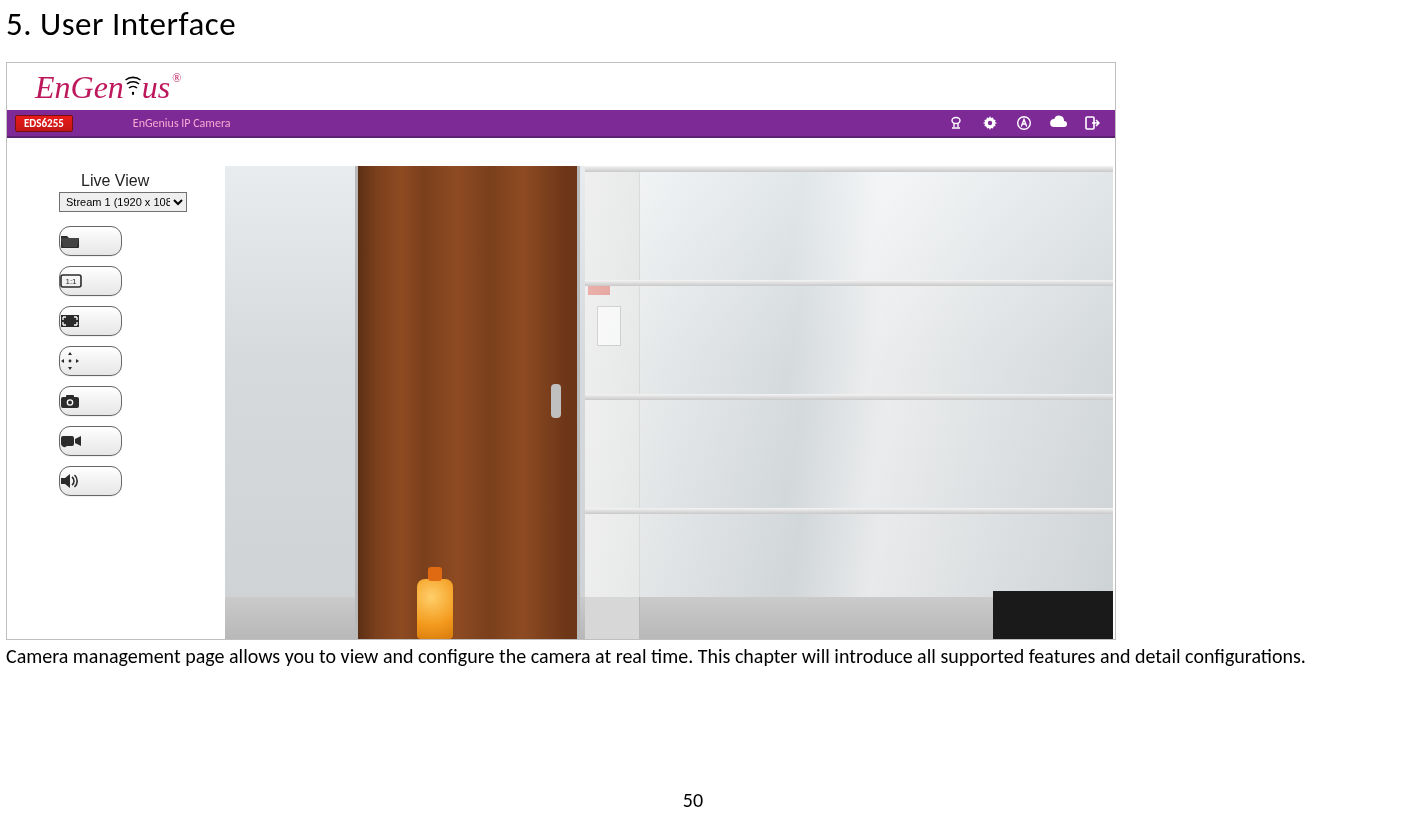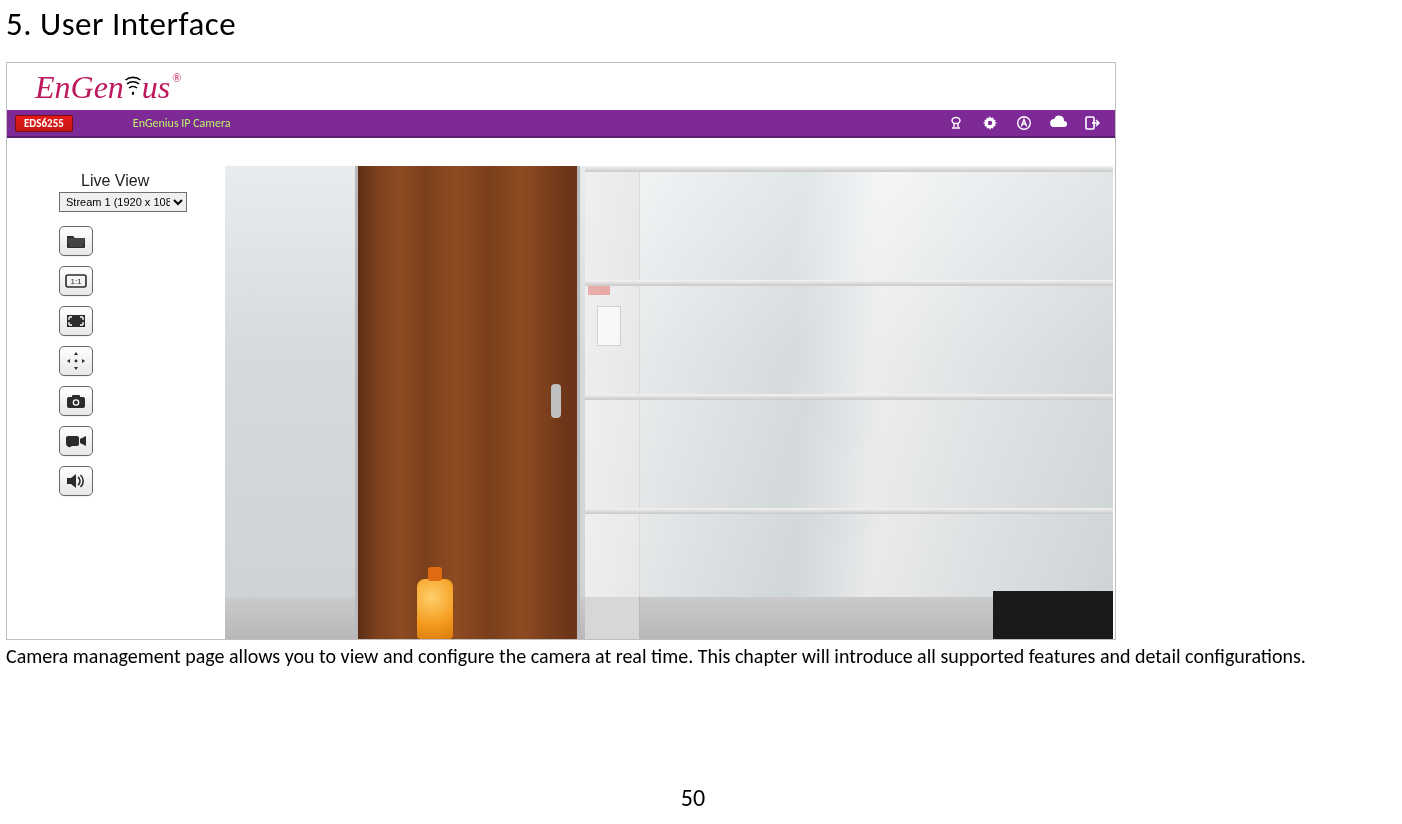--- a/index.html
+++ b/index.html
@@ -62,21 +62,21 @@
     border: 1px solid #7a0f0f;
     border-radius: 2px;
     padding: 1px 8px;
     font-weight: 700;
     font-size: 11px;
     color: #fff;
   }
   .product-name {
     margin-left: 60px;
     font-size: 12px;
-    color: #bef264;
+    color: #f9a8d4;
   }
   .topbar-icons {
     position: absolute;
     right: 14px;
     top: 0;
     height: 100%;
     display: flex;
     align-items: center;
     gap: 16px;
   }
@@ -114,28 +114,27 @@
     background: #efefef;
     padding-left: 2px;
   }
   .side-buttons {
     margin-top: 14px;
     display: flex;
     flex-direction: column;
     gap: 10px;
   }
   .side-btn {
-    width: 34px;
+    width: 63px;
     height: 30px;
     border: 1px solid #666;
-    border-radius: 5px;
+    border-radius: 11px;
     background: linear-gradient(#ffffff,#f1f1f1 55%,#e7e7e7);
     display: flex;
     align-items: center;
-    justify-content: center;
     box-shadow: 0 1px 0 rgba(0,0,0,0.05);
   }
   .side-btn svg { display:block; }
   .video-pane {
     flex: 1;
     position: relative;
     background: #e8e8e8;
   }
   .video-pane .sky {
     position: absolute; inset: 0;
@@ -191,21 +190,21 @@
     color: #000;
     line-height: 1.28;
     margin-top: 4px;
     max-width: 1392px;
   }
   .page-num {
     position: absolute;
     left: 0; right: 16px;
     bottom: 12px;
     text-align: center;
-    font-size: 24px;
+    font-size: 20px;
     color: #000;
   }
 </style>
 </head>
 <body>
 
 <h1 class="heading">5. User Interface</h1>
 
 <div class="screenshot">
   <div class="brand-row">

